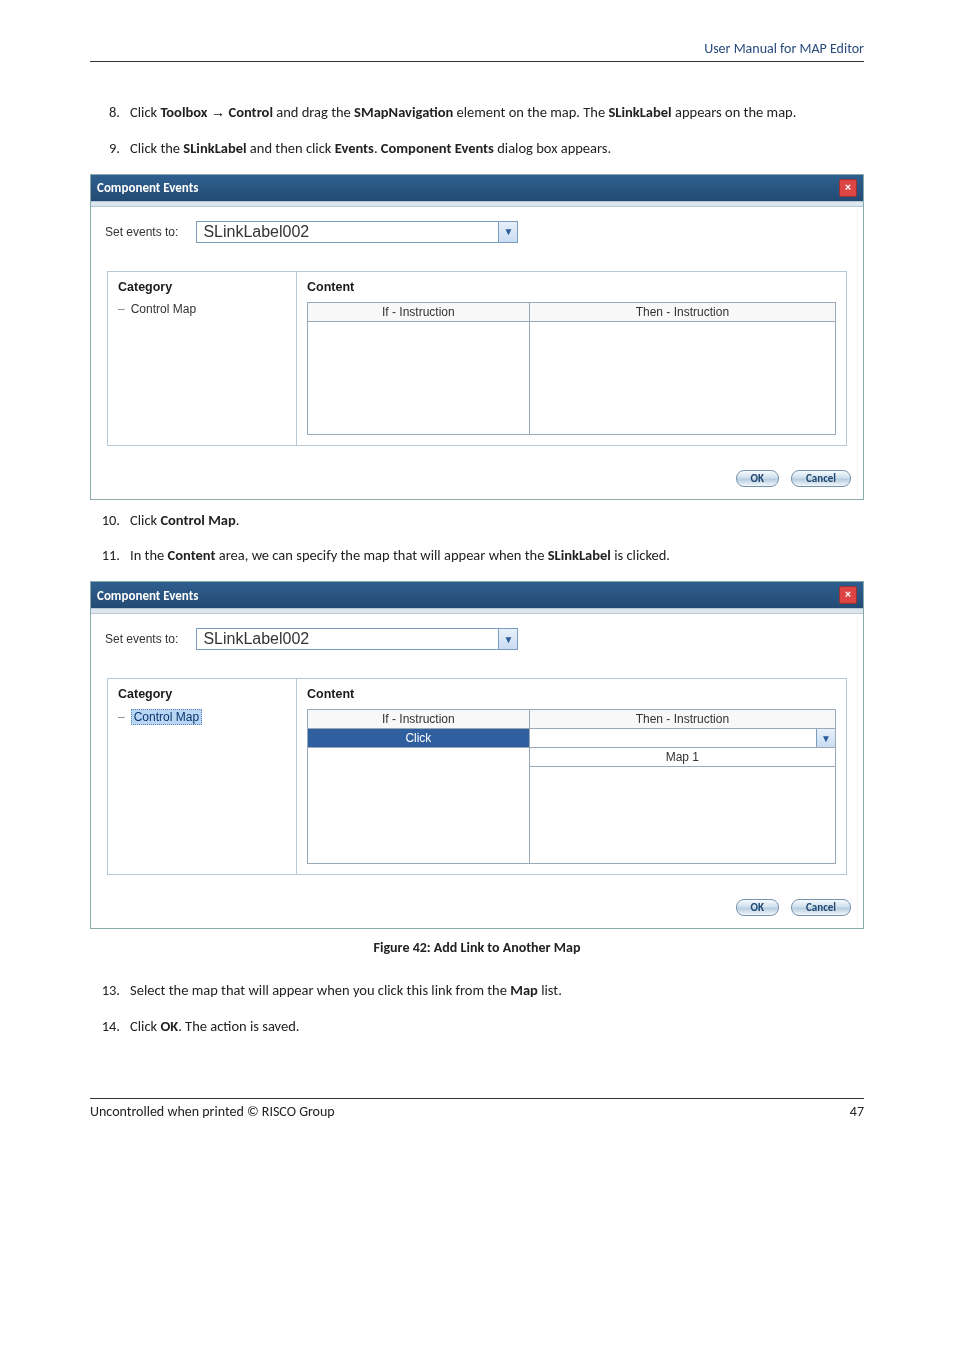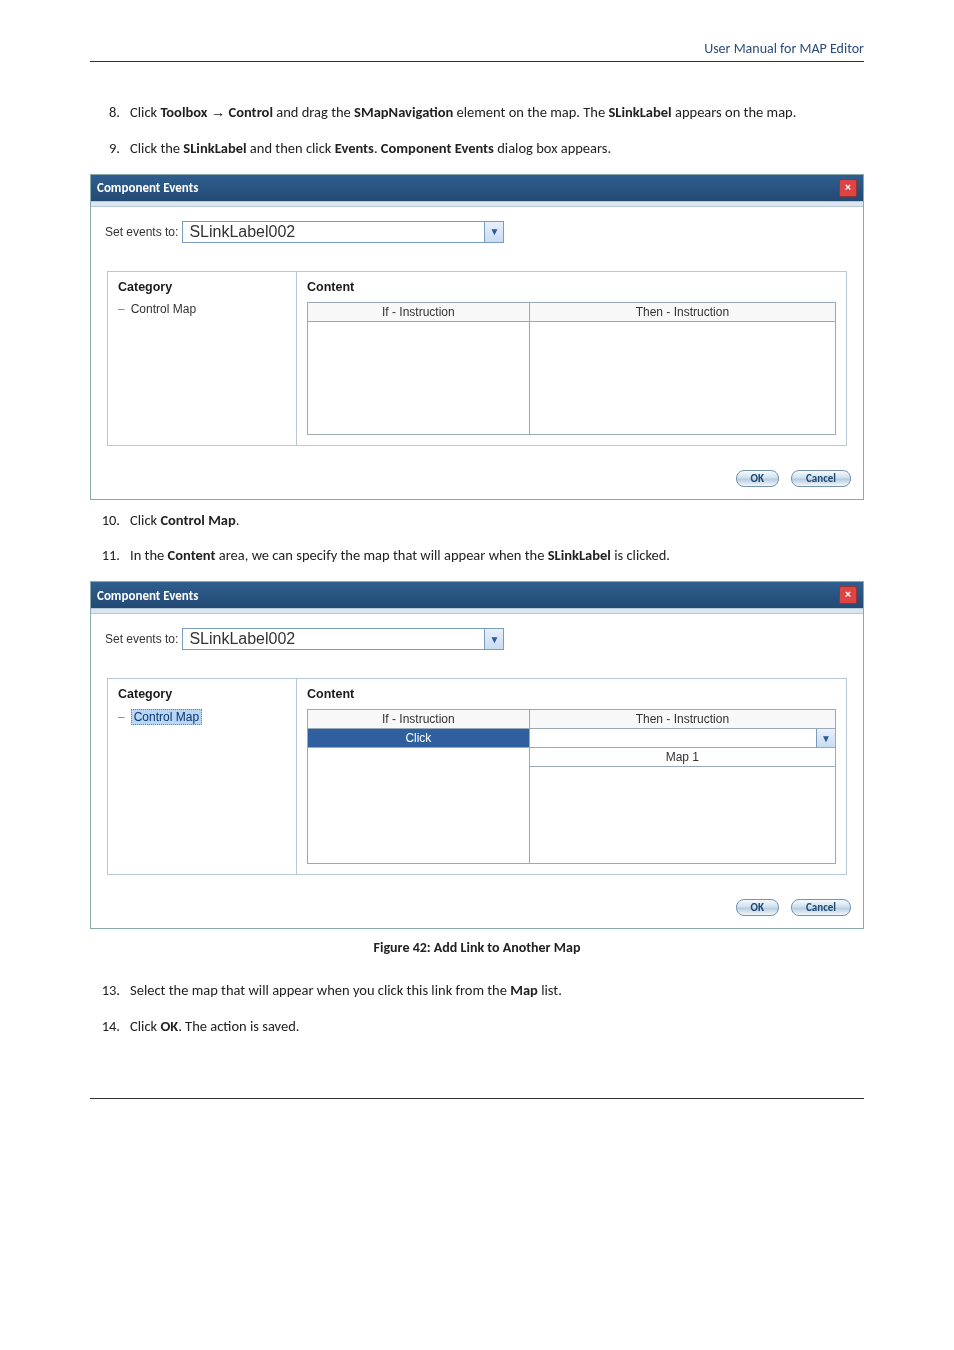--- a/index.html
+++ b/index.html
@@ -54,21 +54,21 @@
     border: 1px solid #933;
     border-radius: 2px;
     color: #fff;
     font-size: 12px;
     font-weight: bold;
     line-height: 14px;
     text-align: center;
   }
   .dialog-sep { height: 4px; background: #dbe6ee; border-top:1px solid #b7c8d6; border-bottom:1px solid #b7c8d6;}
   .dialog-body { padding: 14px 14px 10px 14px; font-family: Tahoma, Arial; font-size: 12px; color: #333;}
-  .row-set { display:flex; align-items:center; gap:4px; margin-bottom:28px;}
+  .row-set { display:flex; align-items:center; gap:18px; margin-bottom:28px;}
   .combo {
     display:flex; align-items:center;
     border:1px solid #7a9cbf; background:#fff;
     width: 320px; height: 20px;
   }
   .combo .val { flex:1; padding:2px 6px; font-size:16px;}
   .combo .arrow-btn {
     width:18px; height:100%;
     background: linear-gradient(#e8f0fb,#c9dcf2);
     border-left:1px solid #7a9cbf;
@@ -261,13 +261,17 @@
         <span class="num">13.</span>
         <span class="txt">Select the map that will appear when you click this link from the <b>Map</b> list.</span>
       </li>
       <li>
         <span class="num">14.</span>
         <span class="txt">Click <b>OK</b>. The action is saved.</span>
       </li>
     </ol>
 
   <div class="hr-bottom"></div>
+  <div class="footer-row">
+    <span>Uncontrolled when printed © RISCO Group</span>
+    <span>47</span>
+  </div>
 </div>
 
 </body></html>

